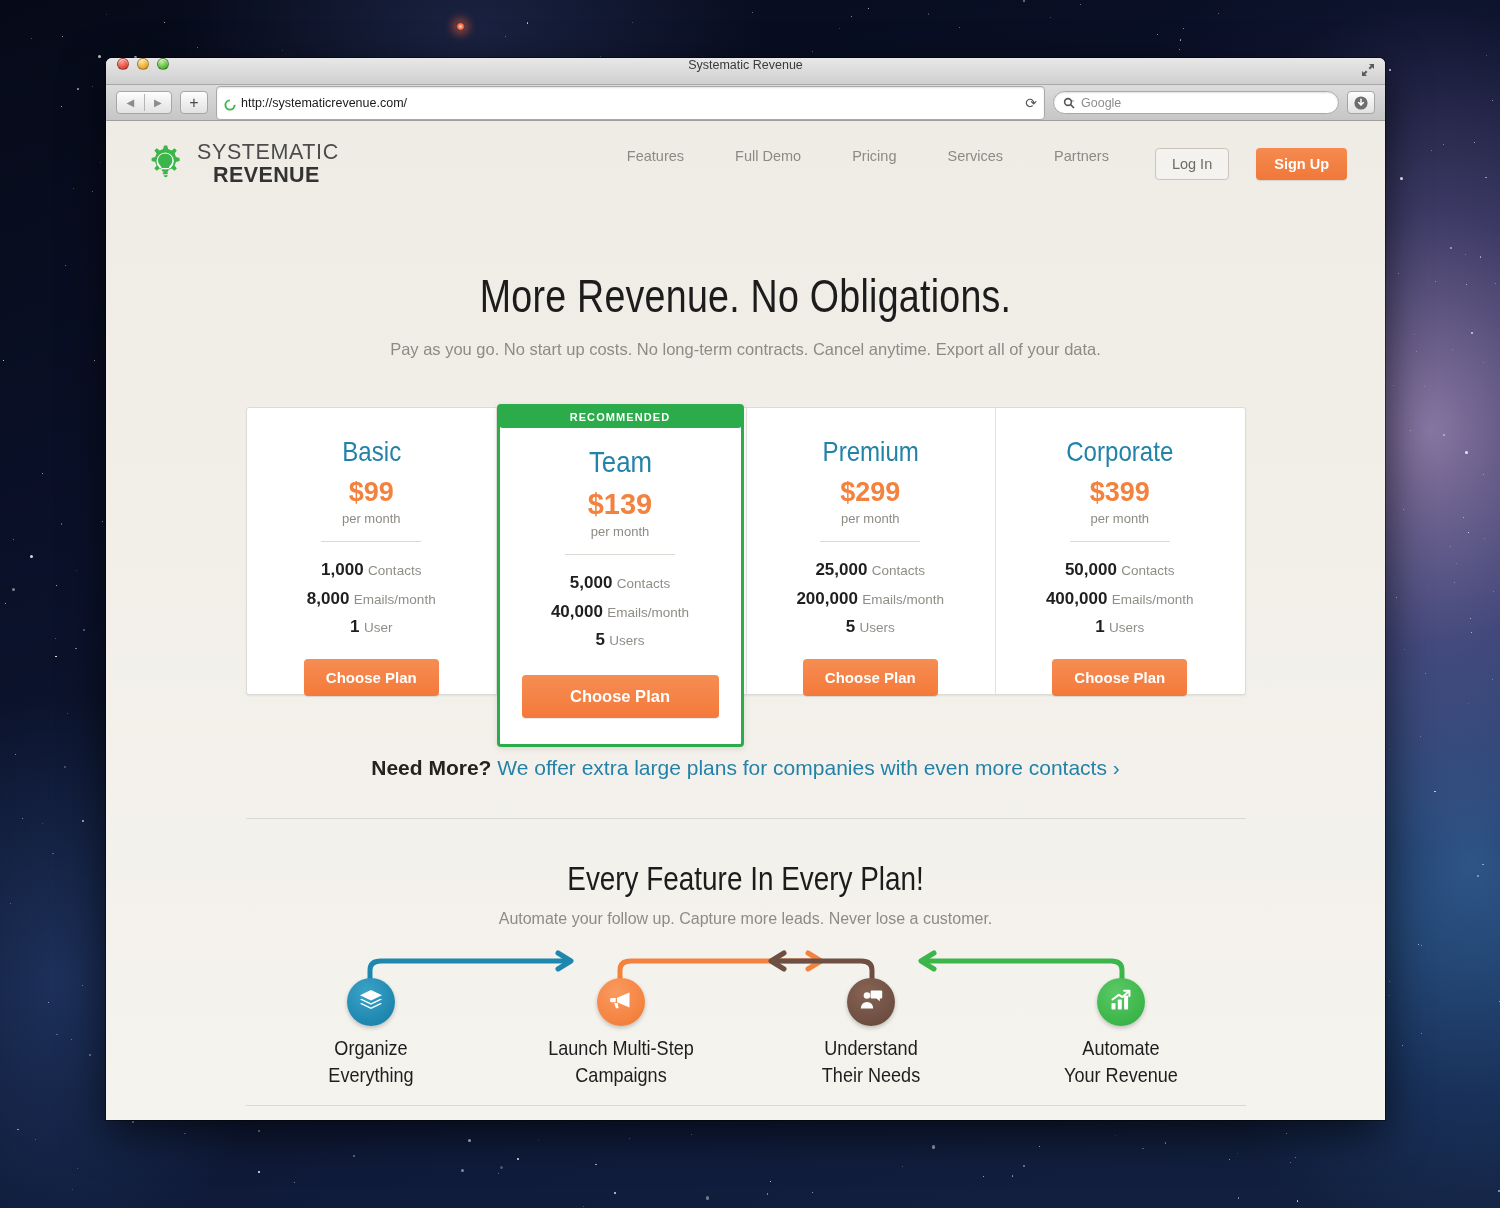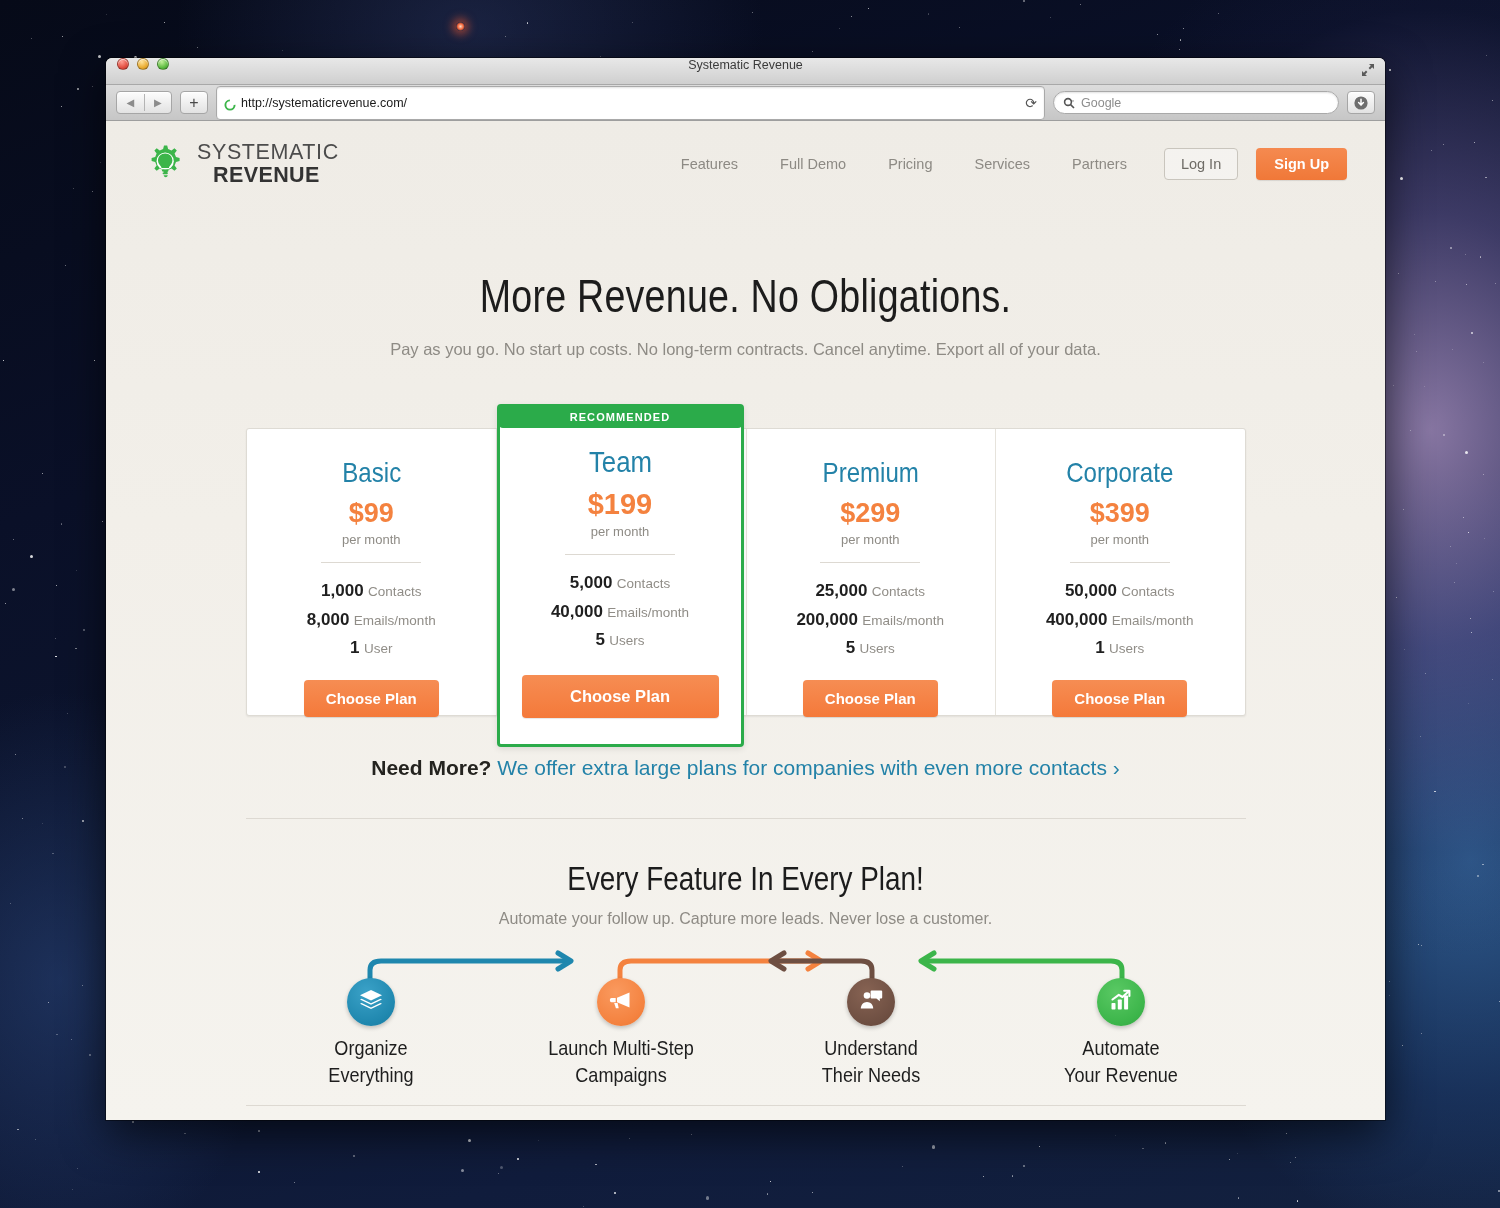--- a/index.html
+++ b/index.html
@@ -146,21 +146,21 @@
     font-size: 21.5px; letter-spacing: 0.6px; color: #4c4c4c;
     font-family: "Liberation Sans", sans-serif; font-weight: 400;
   }
   #logo-bottom {
     font-size: 21.5px; letter-spacing: 0.4px; color: #333;
     font-weight: bold;
     margin-left: 16px;
   }
   #nav {
     margin-left: auto;
-    display: flex; align-items: center; gap: 8px;
+    display: flex; align-items: flex-start; gap: 17px;
   }
   .nav-link {
     font-size: 14.5px; color: #8d8a84;
     padding: 0 17px; cursor: pointer;
     white-space: nowrap;
   }
   #btn-login {
     margin-left: 12px;
     font-size: 14.5px; color: #6f6c66;
     border: 1px solid #c9c5bd;
@@ -194,21 +194,21 @@
   }
 
   
   #pricing {
     position: relative;
     margin: 45px auto 0;
     width: 1000px;
     height: 305px;
   }
   #plan-row {
-    position: absolute; left: 0; top: 24px;
+    position: absolute; left: 0; top: 3px;
     width: 1000px; height: 288px;
     display: flex;
     background: #fff;
     border: 1px solid #dedbd4;
     border-radius: 3px;
     box-shadow: 0 1px 2px rgba(0,0,0,0.07);
   }
   .plan {
     flex: 1 1 25%;
     position: relative;
@@ -644,21 +644,21 @@
               <div><span class="spec-num">400,000</span> <span class="spec-lbl">Emails/month</span></div>
               <div><span class="spec-num">1</span> <span class="spec-lbl">Users</span></div>
             </div>
             <div class="btn-choose">Choose Plan</div>
           </div>
         </div>
 
         <div id="plan-team">
           <div id="rec-badge">RECOMMENDED</div>
           <div class="plan-name">Team</div>
-          <div class="plan-price">$199</div>
+          <div class="plan-price">$139</div>
           <div class="plan-per">per month</div>
           <div class="plan-rule"></div>
           <div class="plan-specs">
             <div><span class="spec-num">5,000</span> <span class="spec-lbl">Contacts</span></div>
             <div><span class="spec-num">40,000</span> <span class="spec-lbl">Emails/month</span></div>
             <div><span class="spec-num">5</span> <span class="spec-lbl">Users</span></div>
           </div>
           <div class="btn-choose">Choose Plan</div>
         </div>
       </div>

